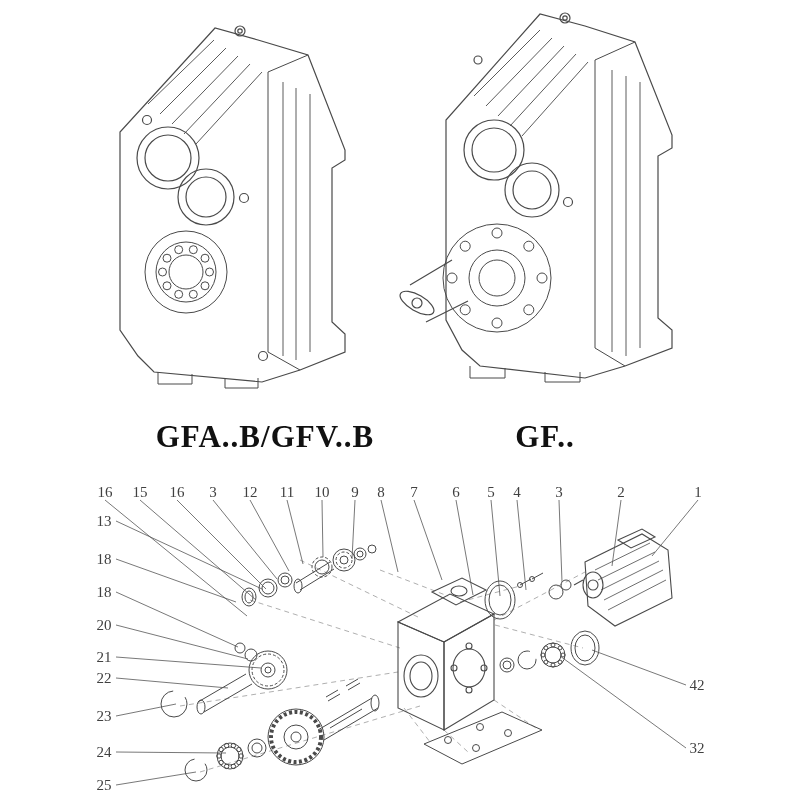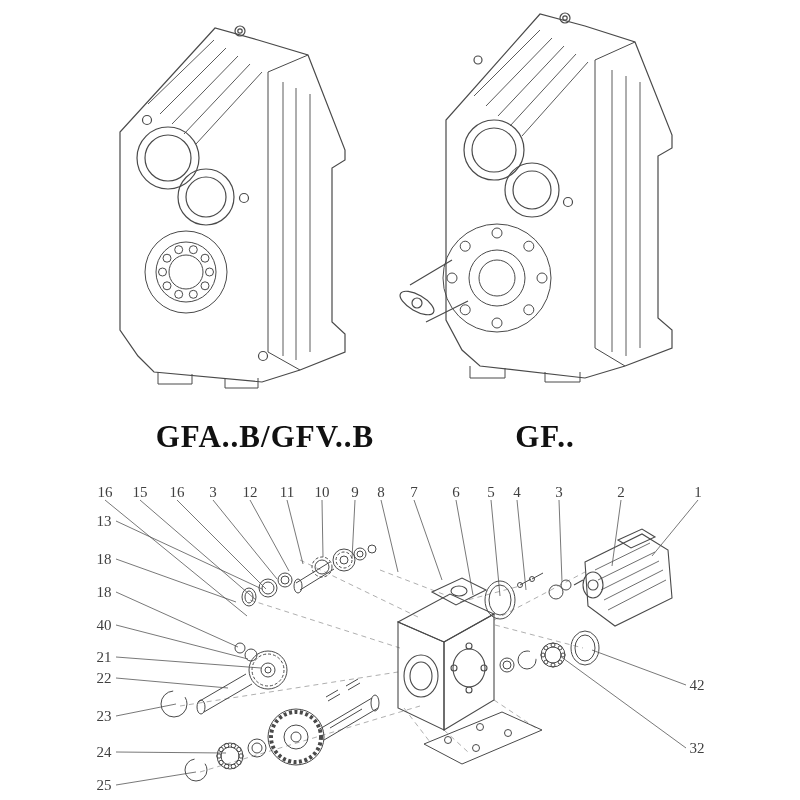--- a/index.html
+++ b/index.html
@@ -273,21 +273,21 @@
   <span class="callout" style="left:456px;top:492px">6</span>
   <span class="callout" style="left:491px;top:492px">5</span>
   <span class="callout" style="left:517px;top:492px">4</span>
   <span class="callout" style="left:559px;top:492px">3</span>
   <span class="callout" style="left:621px;top:492px">2</span>
   <span class="callout" style="left:698px;top:492px">1</span>
 
   <span class="callout" style="left:104px;top:521px">13</span>
   <span class="callout" style="left:104px;top:559px">18</span>
   <span class="callout" style="left:104px;top:592px">18</span>
-  <span class="callout" style="left:104px;top:625px">40</span>
+  <span class="callout" style="left:104px;top:625px">20</span>
   <span class="callout" style="left:104px;top:657px">21</span>
   <span class="callout" style="left:104px;top:678px">22</span>
   <span class="callout" style="left:104px;top:716px">23</span>
   <span class="callout" style="left:104px;top:752px">24</span>
   <span class="callout" style="left:104px;top:785px">25</span>
 
   <span class="callout" style="left:697px;top:685px">42</span>
   <span class="callout" style="left:697px;top:748px">32</span>
 
 </div>

